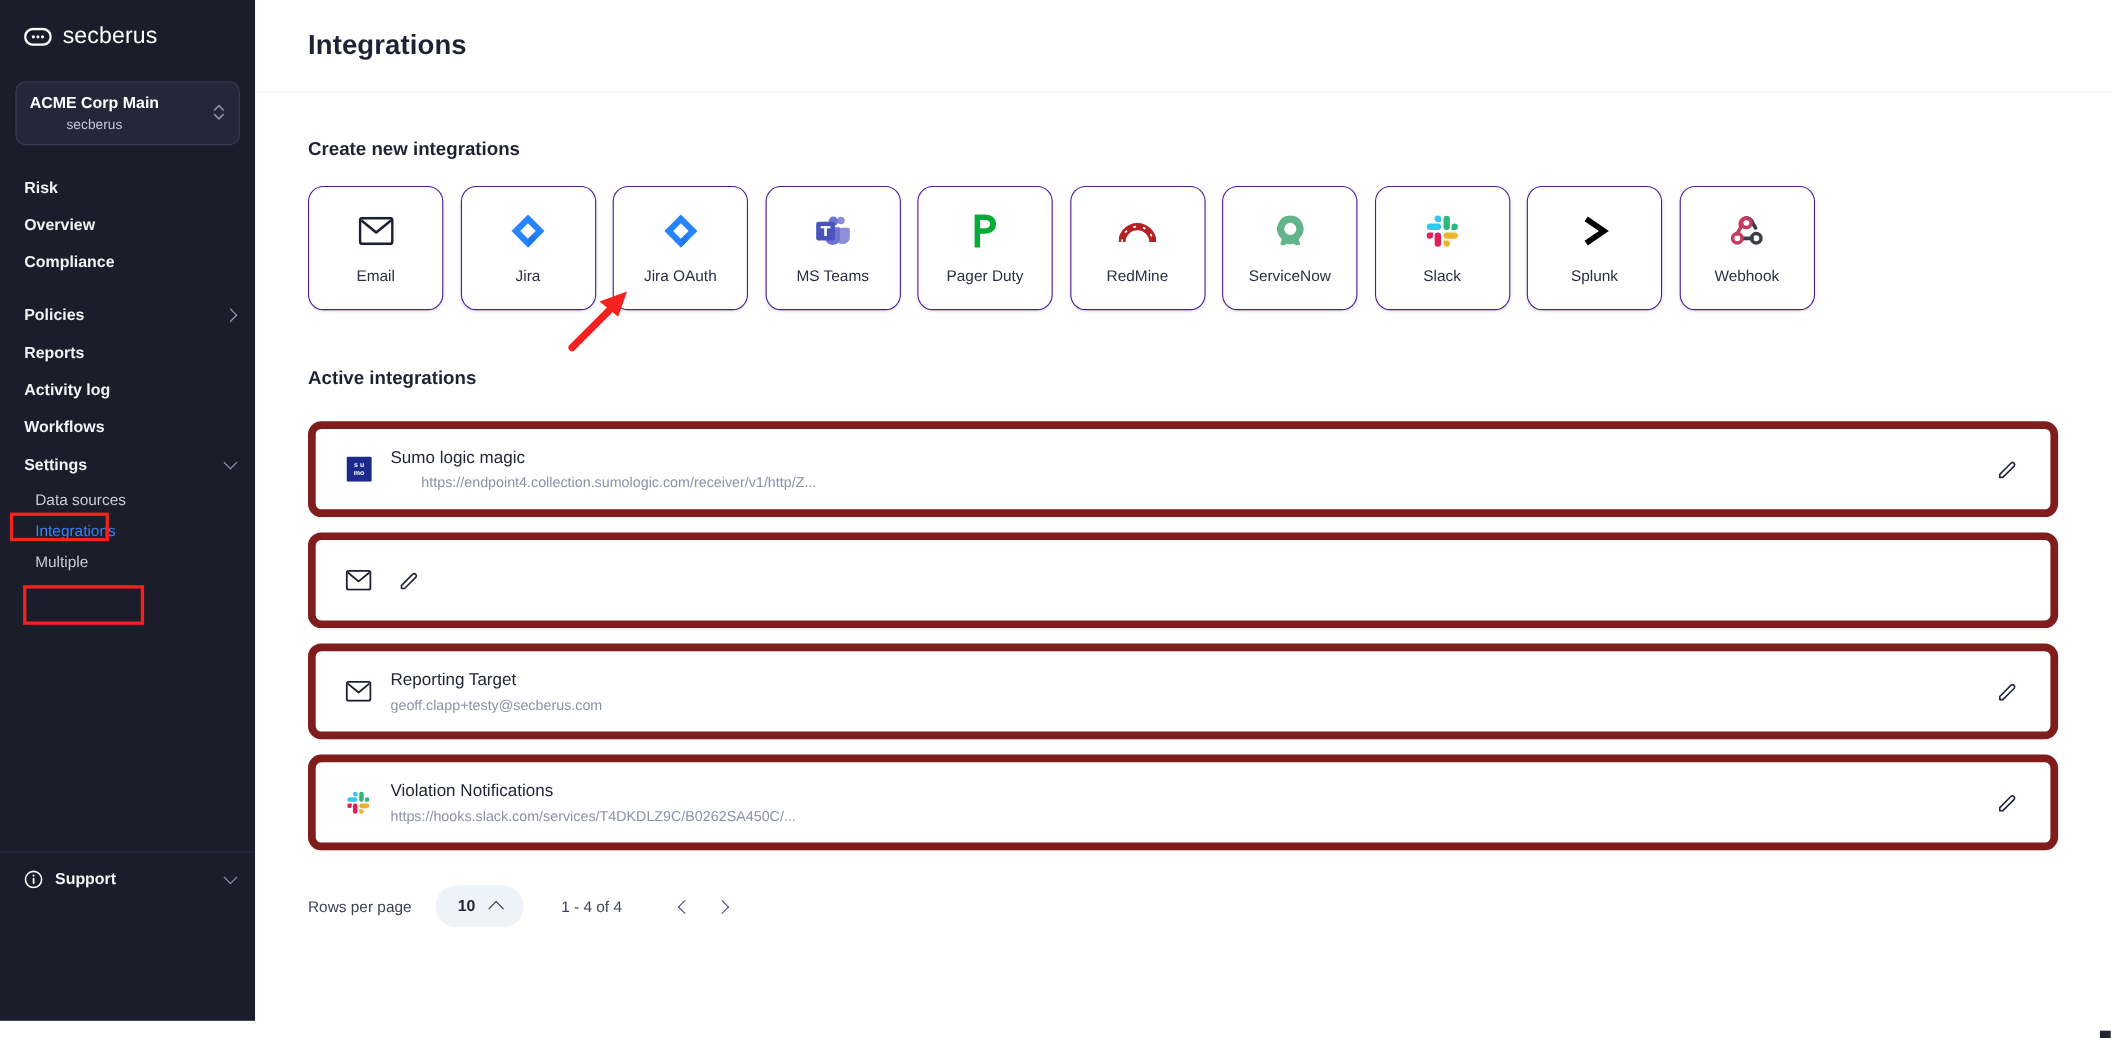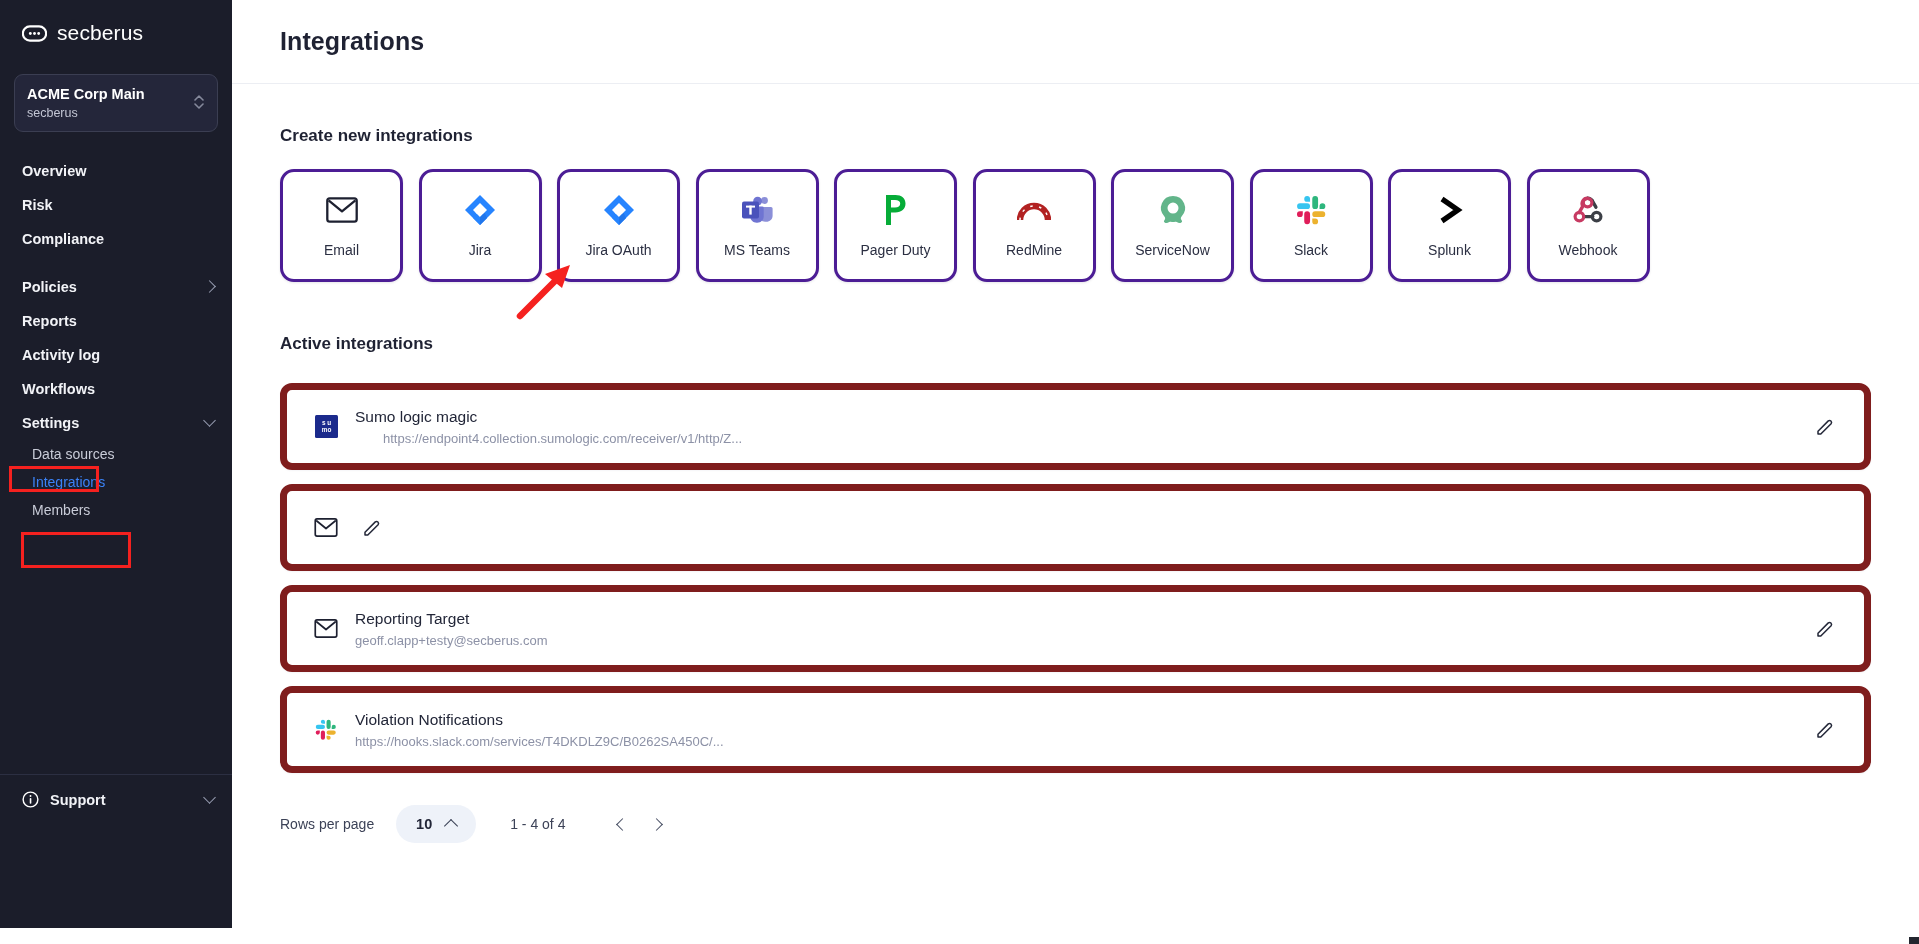--- a/index.html
+++ b/index.html
@@ -29,20 +29,21 @@
     font-size: 21px; letter-spacing: .1px; font-weight: 400; color: #fff;
   }
   .org-switcher {
     margin: 8px 14px 0 14px;
     border: 1px solid #3b3e52;
     border-radius: 9px;
     background: #24263a;
     padding: 10px 12px 11px 12px;
     display: flex; align-items: center; justify-content: space-between;
     cursor: pointer;
+    text-align: center;
   }
   .org-name { font-size: 14.5px; font-weight: 700; color: #fff; line-height: 1.35; }
   .org-sub { font-size: 12.5px; color: #c3c6d4; margin-top: 1px; }
   .chev-updown { width: 12px; height: 18px; flex:none; opacity:.65; }
 
   .nav { margin-top: 22px; }
   .nav-item {
     display: flex; align-items: center; justify-content: space-between;
     padding: 9px 18px 9px 22px;
     font-size: 14.5px; font-weight: 700; color: #f2f3f7;
@@ -84,21 +85,21 @@
 
   .content { padding: 42px 48px 0 48px; }
   .section-title { font-size: 17px; font-weight: 700; color: #1f2233; }
 
   .cards {
     display: flex; gap: 15.5px; margin-top: 23px;
   }
   .card {
     width: 123px; height: 113px;
     background: #fff;
-    border: 3px solid #4c1d95;
+    border: 1px solid #4c1d95;
     border-radius: 14px;
     box-shadow: 0 1px 3px rgba(24,30,60,.07), 0 1px 2px rgba(24,30,60,.04);
     display: flex; flex-direction: column; align-items: center; justify-content: center;
     gap: 15px; cursor: pointer;
   }
   .card-icon { height: 34px; display: flex; align-items: center; justify-content: center; }
   .card-label { font-size: 14px; color: #2b2f42; }
 
   .list { margin-top: 29px; }
   .row {
@@ -171,24 +172,24 @@
         <div class="org-sub">secberus</div>
       </div>
       <svg class="chev-updown" viewBox="0 0 12 18">
         <polyline points="2,7 6,3 10,7" fill="none" stroke="#b9bed0" stroke-width="1.6" stroke-linecap="round" stroke-linejoin="round"></polyline>
         <polyline points="2,11 6,15 10,11" fill="none" stroke="#b9bed0" stroke-width="1.6" stroke-linecap="round" stroke-linejoin="round"></polyline>
       </svg>
     </div>
 
     <nav class="nav">
       <div class="nav-item">
+        <span>Risk</span>
+      </div>
+      <div class="nav-item">
         <span>Overview</span>
-      </div>
-      <div class="nav-item">
-        <span>Risk</span>
       </div>
       <div class="nav-item">
         <span>Compliance</span>
       </div>
 
       <div class="nav-gap"></div>
 
       <div class="nav-item">
         <span>Policies</span>
         <span class="chev right"></span>
@@ -207,21 +208,21 @@
         <span class="chev down"></span>
       </div>
 
       <div class="nav-item sub">
         <span>Data sources</span>
       </div>
       <div class="nav-item sub active">
         <span>Integrations</span>
       </div>
       <div class="nav-item sub">
-        <span>Members</span>
+        <span>Multiple</span>
       </div>
     </nav>
 
     <div class="sidebar-spacer"></div>
 
     <div class="support-wrap">
       <div class="support">
         <svg class="info-icon" viewBox="0 0 18 18">
           <circle cx="9" cy="9" r="7.8" fill="none" stroke="#ffffff" stroke-width="1.5"></circle>
           <circle cx="9" cy="5.3" r="1" fill="#ffffff"></circle>

